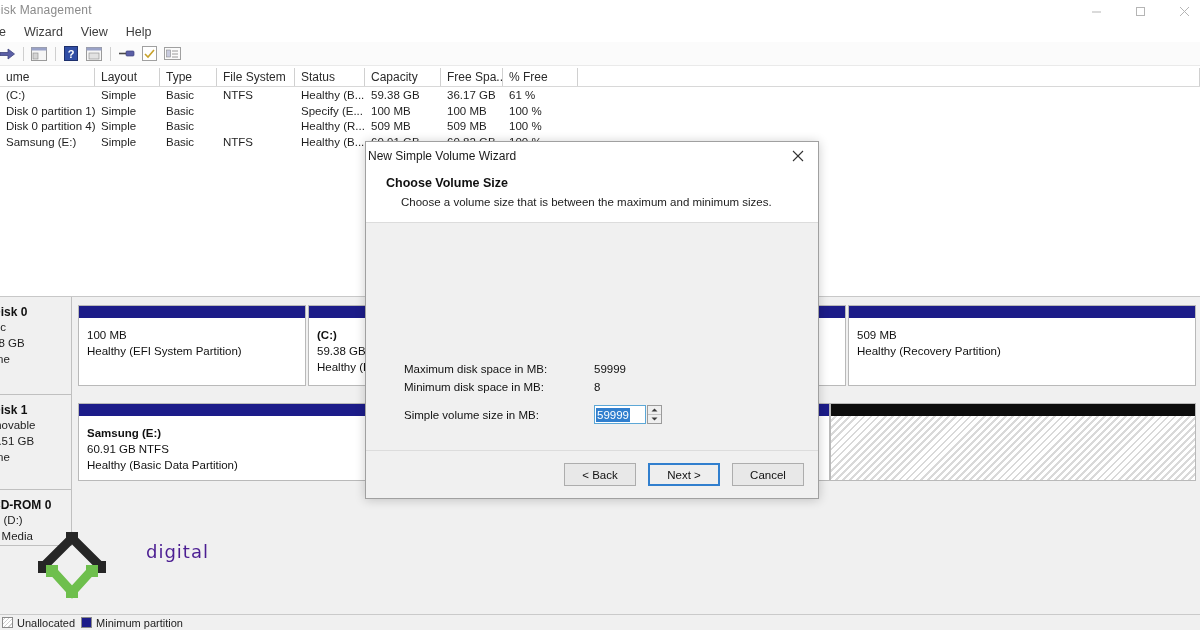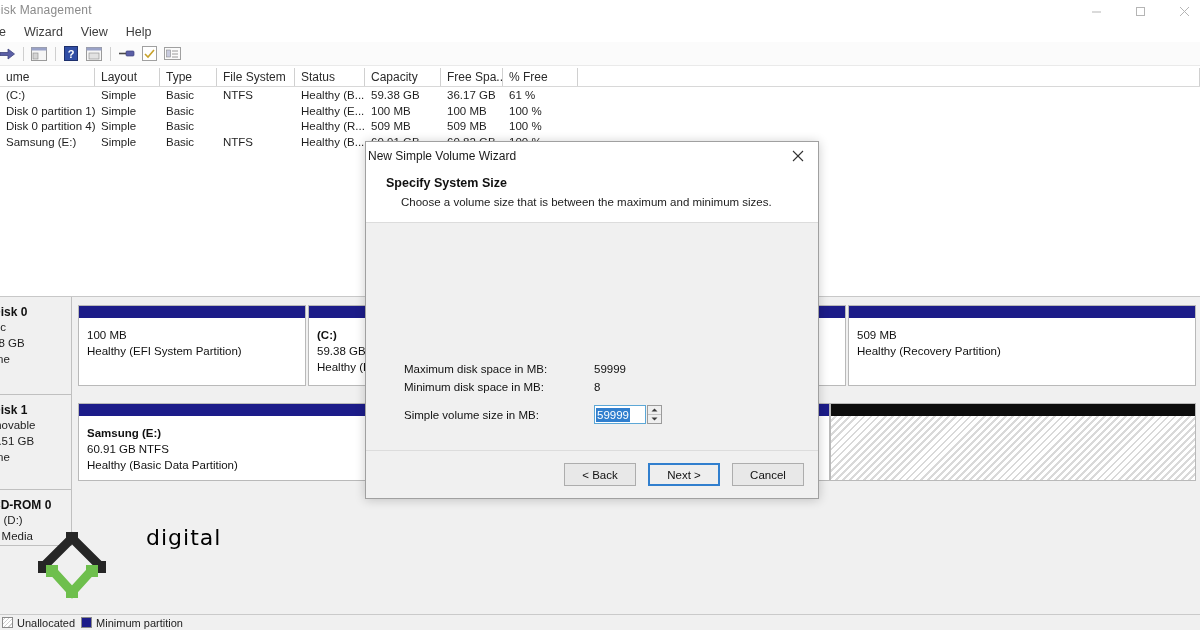--- a/index.html
+++ b/index.html
@@ -141,23 +141,23 @@
     position: absolute; left: 30px; top: 520px;
     width: 240px; height: 85px;
     pointer-events: none;
   }
   .wm-text { position: absolute; left: 88px; top: 6px; }
   .wm-plaza {
     font-size: 33px; letter-spacing: 3px; color: #2f2f2f;
     font-family: "DejaVu Sans", sans-serif; line-height: 34px;
   }
   .wm-digital {
-    font-size: 22px; letter-spacing: 1px; color: #000000;
+    font-size: 18px; letter-spacing: 1px; color: #4c1d95;
     font-family: "DejaVu Sans", sans-serif; line-height: 22px;
-    margin-left: 28px; margin-top: 1px;
+    margin-left: 28px; margin-top: 15px;
   }
 
   
   .dialog {
     position: absolute; left: 365px; top: 141px;
     width: 454px; height: 358px;
     background: #f0f0f0;
     border: 1px solid #a0a0a0;
     box-shadow: 0 1px 10px rgba(0,0,0,.20);
   }
@@ -330,21 +330,21 @@
         <div class="vr-cell" style="width: 70px;">Healthy (B...</div>
         <div class="vr-cell" style="width: 76px;">59.38 GB</div>
         <div class="vr-cell" style="width: 62px;">36.17 GB</div>
         <div class="vr-cell" style="width: 75px;">61 %</div>
       </div>
       <div class="vol-row">
         <div class="vr-cell" style="width: 95px;">Disk 0 partition 1)</div>
         <div class="vr-cell" style="width: 65px;">Simple</div>
         <div class="vr-cell" style="width: 57px;">Basic</div>
         <div class="vr-cell" style="width: 78px;"></div>
-        <div class="vr-cell" style="width: 70px;">Healthy (E...</div>
+        <div class="vr-cell" style="width: 70px;">Specify (E...</div>
         <div class="vr-cell" style="width: 76px;">100 MB</div>
         <div class="vr-cell" style="width: 62px;">100 MB</div>
         <div class="vr-cell" style="width: 75px;">100 %</div>
       </div>
       <div class="vol-row">
         <div class="vr-cell" style="width: 95px;">Disk 0 partition 4)</div>
         <div class="vr-cell" style="width: 65px;">Simple</div>
         <div class="vr-cell" style="width: 57px;">Basic</div>
         <div class="vr-cell" style="width: 78px;"></div>
         <div class="vr-cell" style="width: 70px;">Healthy (R...</div>
@@ -462,21 +462,21 @@
       <div class="dlg-title">New Simple Volume Wizard</div>
       <div class="dlg-close">
         <svg width="12" height="12" viewBox="0 0 12 12">
           <line x1="1" y1="1" x2="11" y2="11" stroke="#333" stroke-width="1.1"></line>
           <line x1="11" y1="1" x2="1" y2="11" stroke="#333" stroke-width="1.1"></line>
         </svg>
       </div>
     </div>
 
     <div class="dlg-header">
-      <div class="dlg-h1">Specify System Size</div>
+      <div class="dlg-h1">Choose Volume Size</div>
       <div class="dlg-h2">Choose a volume size that is between the maximum and minimum sizes.</div>
     </div>
 
     <div class="dlg-body">
       <div class="field-row" style="top:140px;">
         <div class="field-label">Maximum disk space in MB:</div>
         <div class="field-value">59999</div>
       </div>
 
       <div class="field-row" style="top:158px;">

